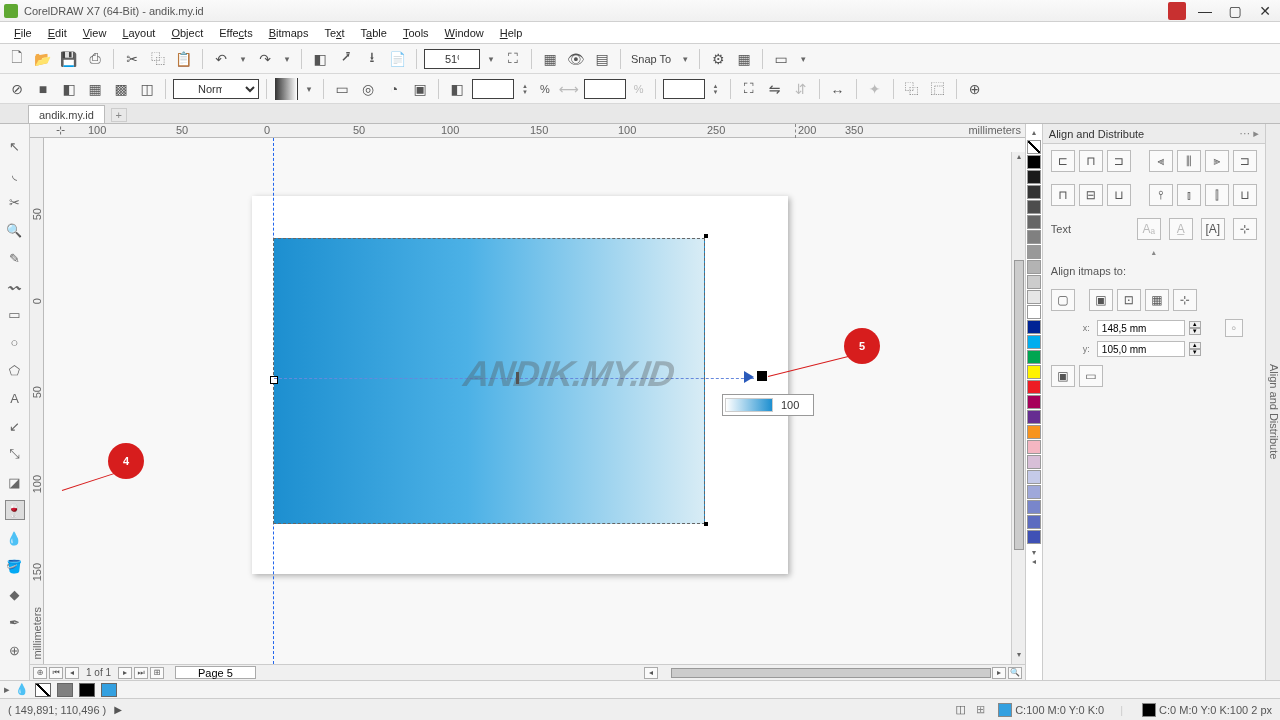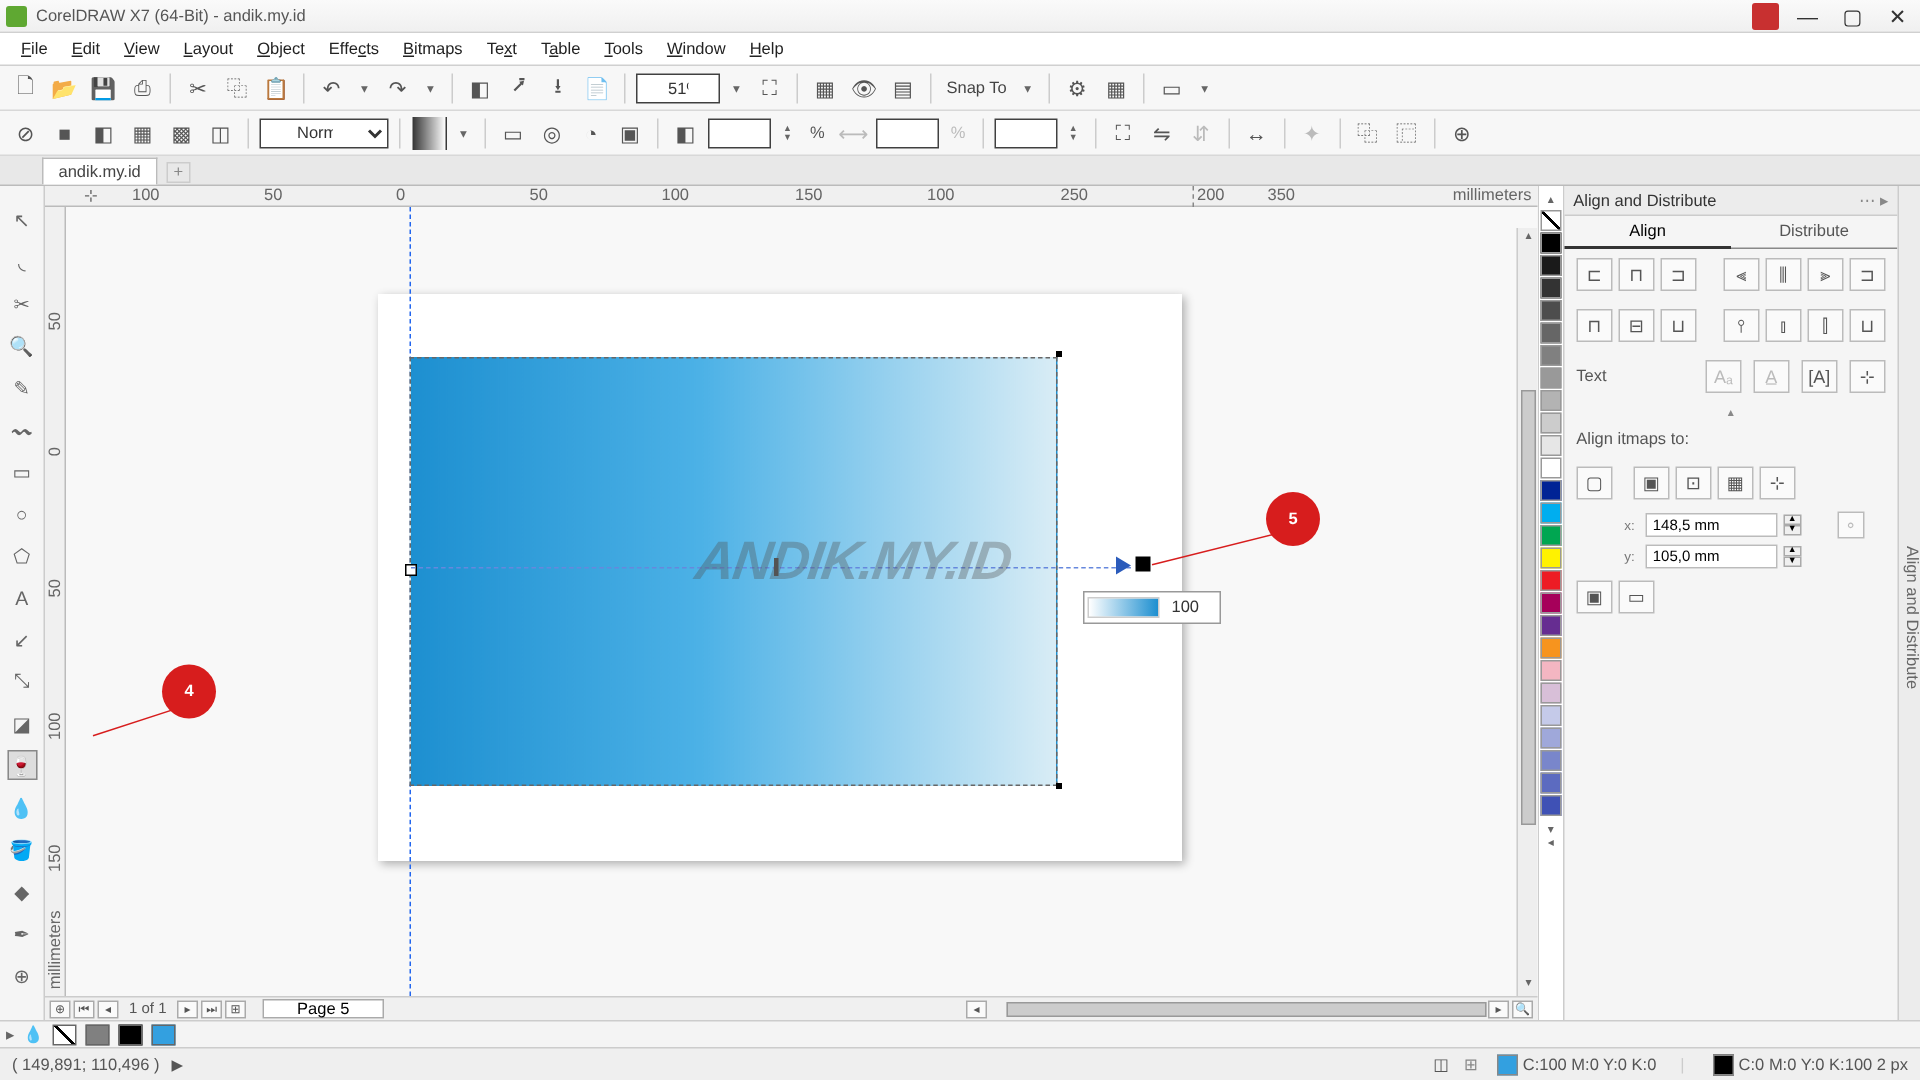--- a/index.html
+++ b/index.html
@@ -345,24 +345,20 @@
       <div class="sw" style="background:#5c6bc0"></div>
       <div class="sw" style="background:#3f51b5"></div>
       <div style="font-size:8px;color:#666;margin-top:3px">▾</div>
       <div style="font-size:8px;color:#666">◂</div>
     </div>
     <div class="docker">
       <div class="docktitle">
         <span class="t">Align and Distribute</span>
         <span style="color:#888">⋯ ▸</span>
       </div>
-      <div class="docktab">
-        <span class="active">Align</span>
-        <span>Distribute</span>
-      </div>
       <div class="dockrow">
         <div class="dicon">⊏</div>
         <div class="dicon">⊓</div>
         <div class="dicon">⊐</div>
         <div style="width:10px"></div>
         <div class="dicon">⫷</div>
         <div class="dicon">⫼</div>
         <div class="dicon">⫸</div>
         <div class="dicon">⊐</div>
       </div>

